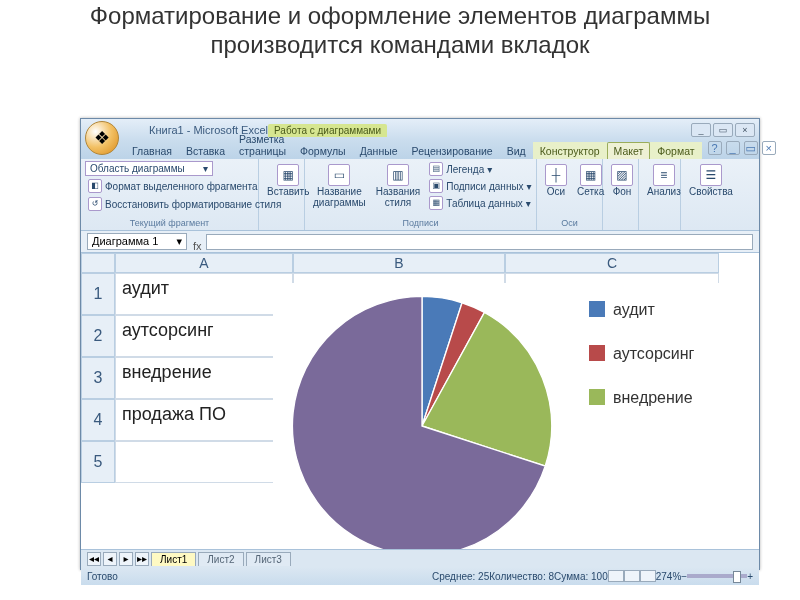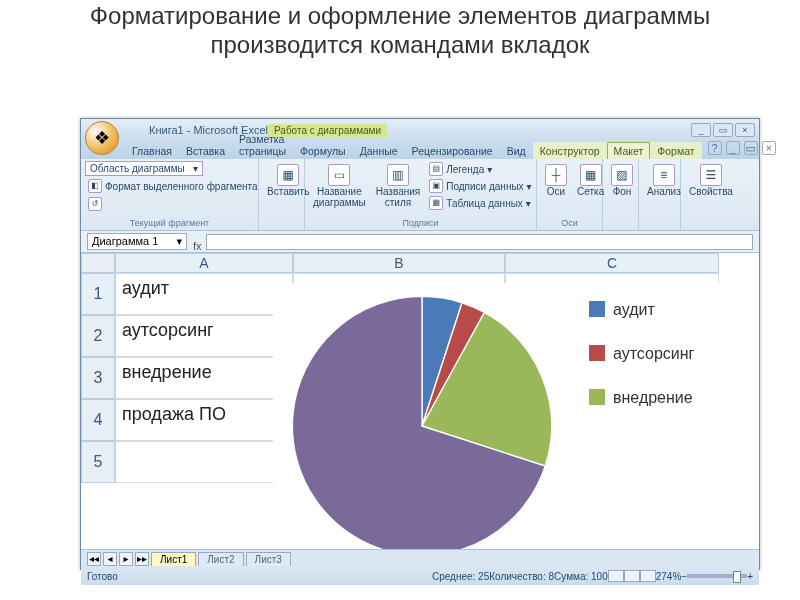--- a/index.html
+++ b/index.html
@@ -18,21 +18,21 @@
 .tab.active{background:#eef1d4;border:1px solid #9aad5a;border-bottom:none;border-radius:2px 2px 0 0}
 .ribbon{height:72px;background:linear-gradient(#eaf1f8,#dde8f3);border-bottom:1px solid #a9c2da;display:flex;font-size:10px;color:#2a4a6d}
 .rgroup{border-right:1px solid #b9cee2;padding:2px 4px;display:flex;flex-direction:column;justify-content:space-between}
 .rgroup .body{display:flex;gap:2px;align-items:flex-start;flex:1}
 .rgroup .lbl{text-align:center;font-size:9px;color:#5a7a9e;padding-top:1px}
 .rbtn-big{display:flex;flex-direction:column;align-items:center;gap:1px;padding:2px 3px;cursor:pointer;border:1px solid transparent;border-radius:2px;text-align:center;line-height:1.05}
 .rbtn-ico{width:22px;height:22px;background:#fff;border:1px solid #a9c;border-radius:2px;display:flex;align-items:center;justify-content:center;font-size:12px}
 .rlist{display:flex;flex-direction:column;gap:1px}
 .rsmall{display:flex;align-items:center;gap:3px;padding:1px 3px;cursor:pointer;font-size:10px;white-space:nowrap}
 .rsmall .si{width:14px;height:14px;background:#fff;border:1px solid #a9c;border-radius:2px;font-size:8px;line-height:12px;text-align:center}
-.dropdown-sel{background:#fff;border:1px solid #a9c;padding:1px 4px;font-size:10px;width:118px;display:flex;justify-content:space-between}
+.dropdown-sel{background:#fff;border:1px solid #a9c;padding:1px 4px;font-size:10px;width:128px;display:flex;justify-content:space-between}
 .mini-help{margin-left:auto;display:flex;gap:4px;align-items:flex-start;padding:4px 6px;font-size:11px;color:#4a78b2}
 .mini-help span{width:14px;height:14px;border:1px solid #9ab;border-radius:2px;text-align:center;line-height:12px;cursor:pointer}
 .formula-bar{height:22px;background:#e7eff7;border-bottom:1px solid #a9c2da;display:flex;align-items:flex-end;font-size:11px}
 .name-box{width:100px;background:#fff;border:1px solid #9ab;margin:2px 2px 2px 6px;padding:1px 4px;display:flex;justify-content:space-between}
 .fx{padding:0 4px;color:#555}
 .fbar-input{flex:1;background:#fff;border:1px solid #9ab;margin:2px 6px 2px 0;height:16px}
 .sheet{position:relative;background:#fff;height:296px;overflow:hidden}
 .grid{position:absolute;inset:0}
 .colhdrs{display:flex;height:20px}
 .rowhdr,.colhdr{background:#e7eff7;border:1px solid #b9cee2;display:flex;align-items:center;justify-content:center;font-size:14px;color:#3a5a7e}
@@ -101,20 +101,21 @@
         <div class="dropdown-sel">
           <span>Область диаграммы</span>
           <span>▾</span>
         </div>
         <div class="rsmall">
             <span class="si">◧</span>
             <span>Формат выделенного фрагмента</span>
           </div>
         <div class="rsmall">
             <span class="si">↺</span>
+            <span>Восстановить форматирование стиля</span>
           </div>
       </div>
       <div class="lbl">Текущий фрагмент</div>
     </div>
     <div class="rgroup" style="width:46px">
       <div class="body">
           <div class="rbtn-big">
             <div class="rbtn-ico">▦</div>
             <span>Вставить</span>
           </div>

